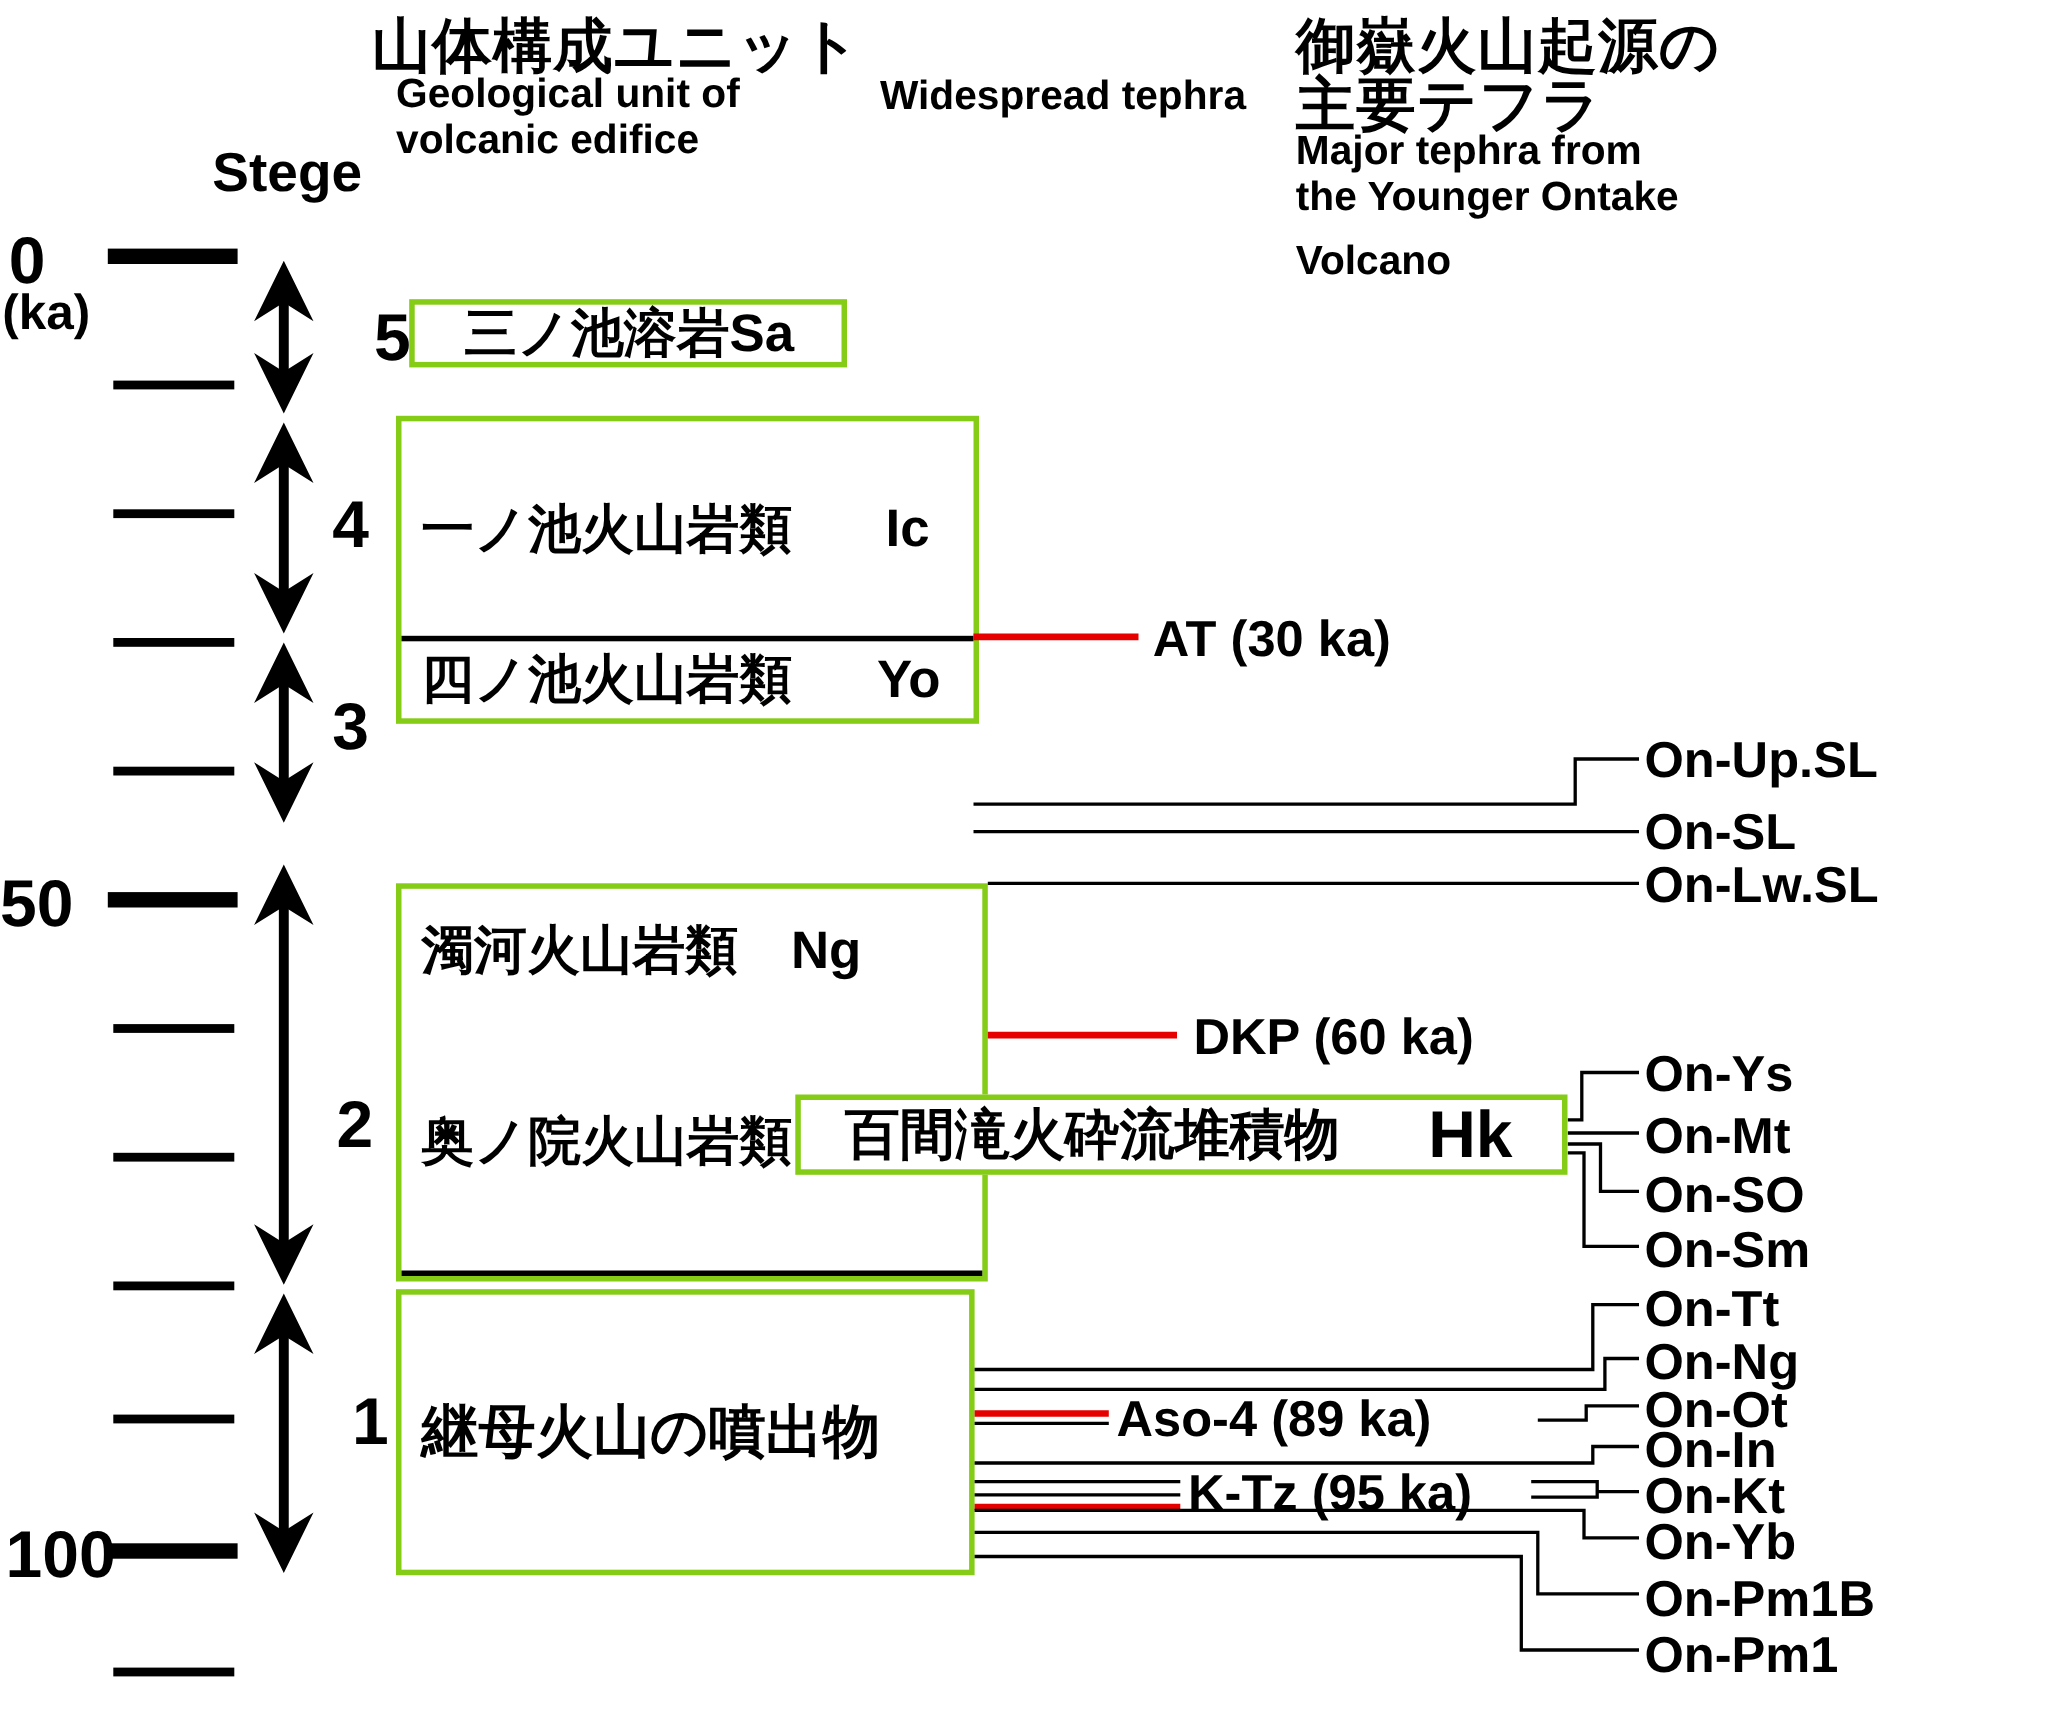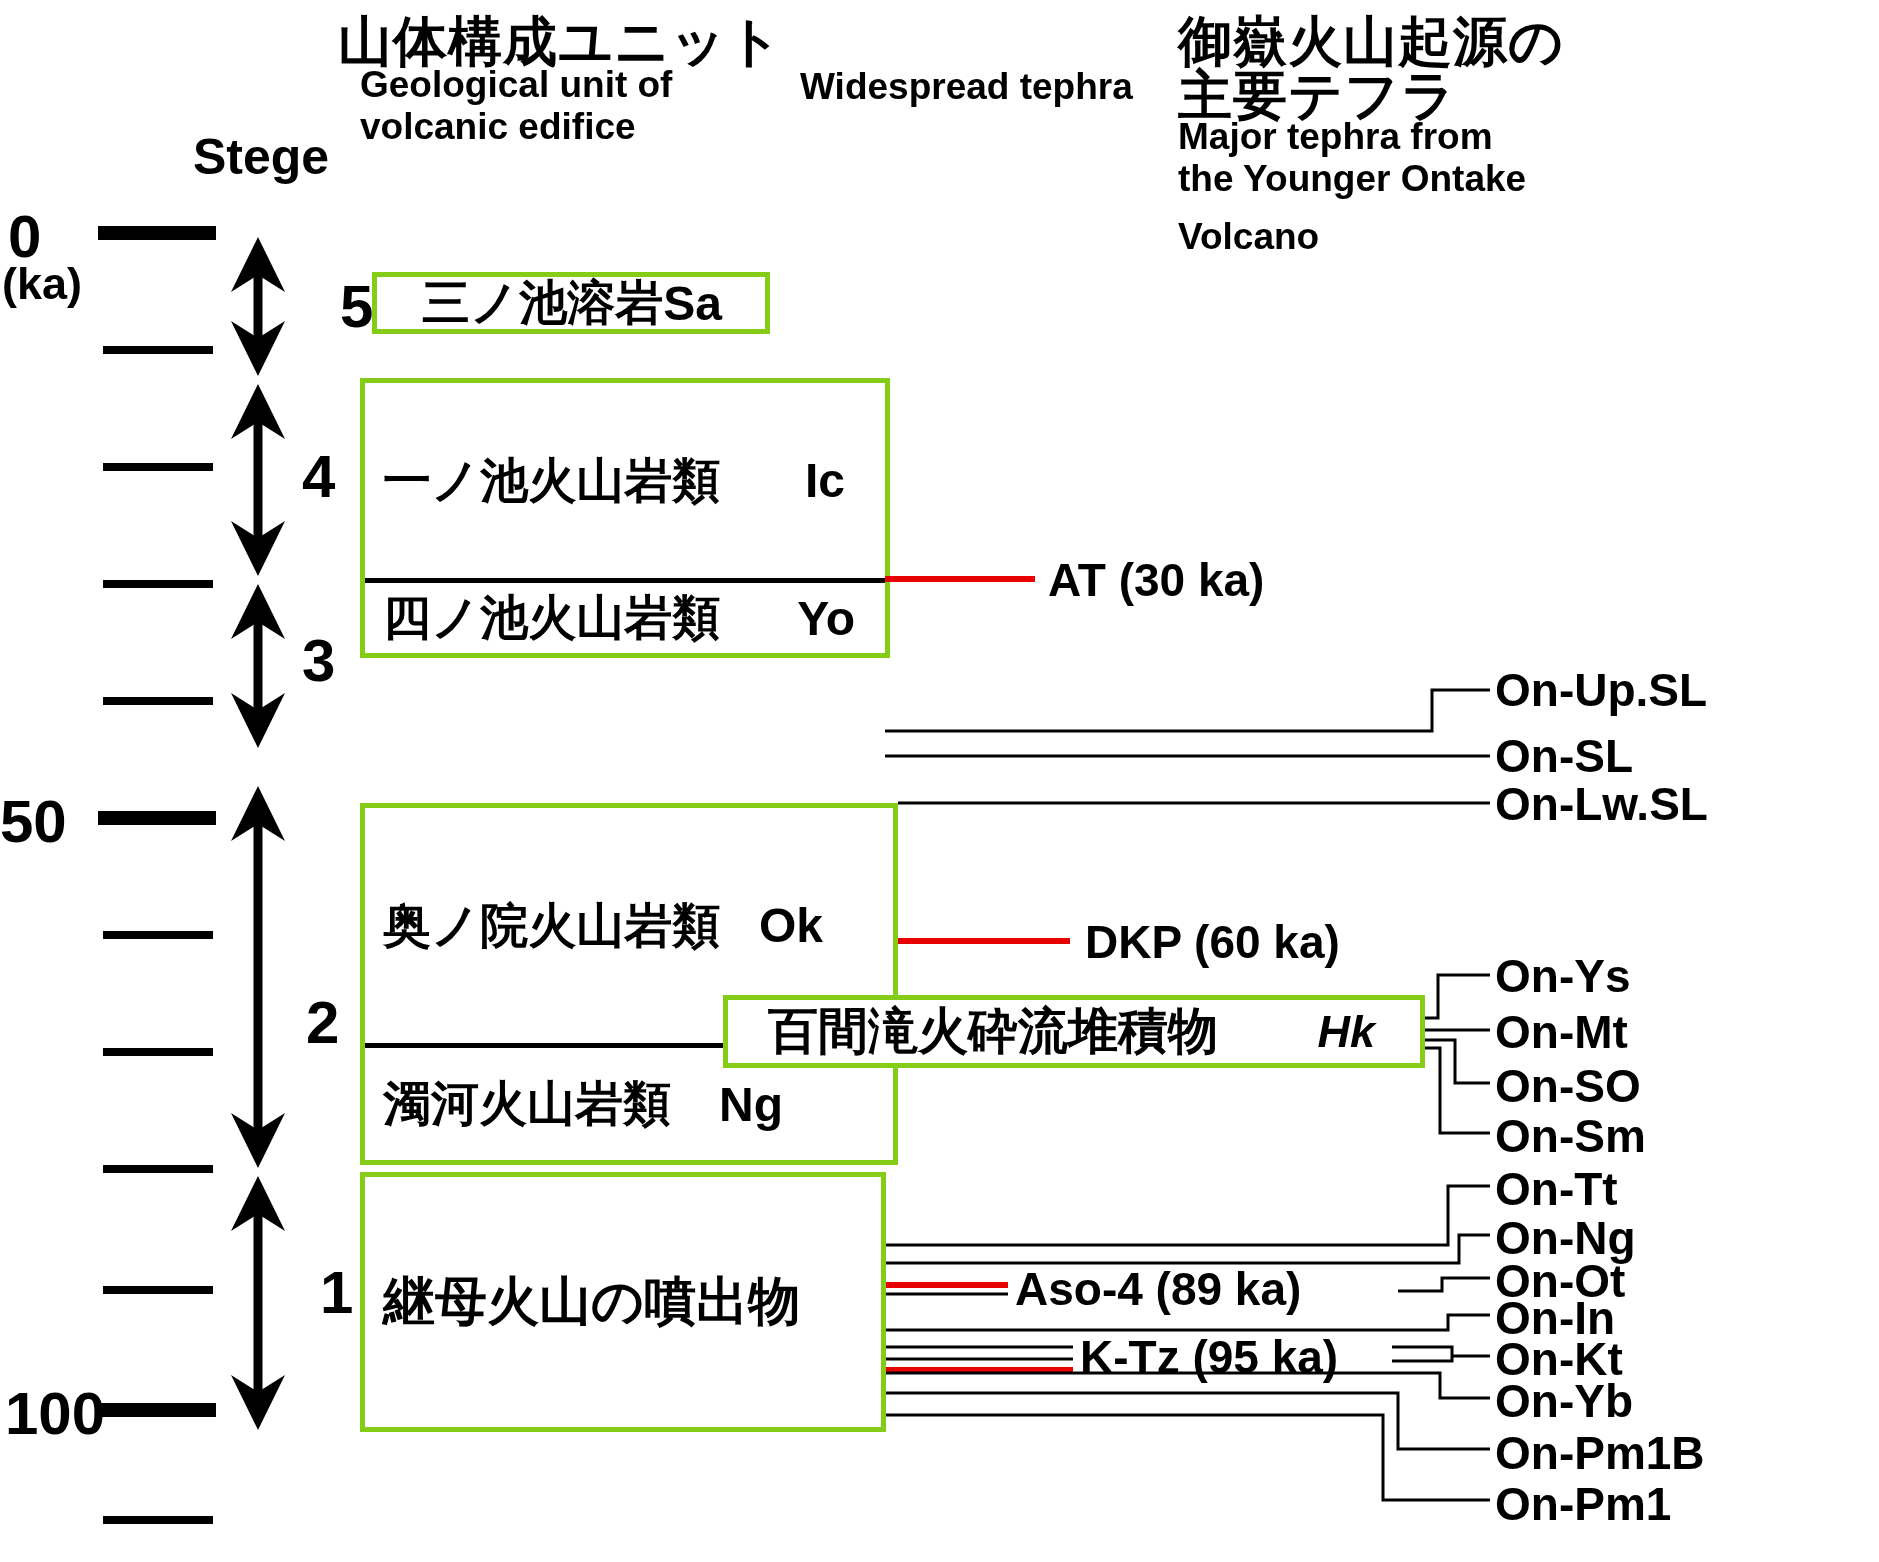--- a/index.html
+++ b/index.html
@@ -93,38 +93,38 @@
     </div>
     <div class="cellrow" style="flex:1;">
       <div class="boxtext-pad" style="padding-right:30px;">
         <span class="uname">四ノ池火山岩類</span>
         <span class="ucode">Yo</span>
       </div>
     </div>
   </div>
 
   <div class="ubox" style="left:360px;top:803px;width:538px;height:362px;flex-direction:column;align-items:stretch;">
+    <div class="cellrow" style="flex:1;">
+      <div class="boxtext-pad" style="padding-right:110px;">
+        <span class="uname">濁河火山岩類</span>
+        <span class="ucode">Ng</span>
+      </div>
+    </div>
     <div class="cellrow" style="height:240px;border-bottom:5px solid #000;box-sizing:border-box;">
       <div class="boxtext-pad" style="padding-right:70px;">
         <span class="uname">奥ノ院火山岩類</span>
         <span class="ucode">Ok</span>
       </div>
     </div>
-    <div class="cellrow" style="flex:1;">
-      <div class="boxtext-pad" style="padding-right:110px;">
-        <span class="uname">濁河火山岩類</span>
-        <span class="ucode">Ng</span>
-      </div>
-    </div>
   </div>
 
   <div class="ubox hk" style="left:723px;top:995px;width:702px;height:73px;font-size:50px;">
     <div class="boxtext-pad" style="padding-left:40px;padding-right:45px;">
       <span class="uname" style="font-size:50px;">百間滝火砕流堆積物</span>
-      <span class="ucode" style="font-size:45px;font-style:italic;">Hk</span>
+      <span class="ucode" style="font-size:60px;">Hk</span>
     </div>
   </div>
 
   <div class="ubox" style="left:360px;top:1172px;width:526px;height:260px;text-align:right;">
     <div class="boxtext-pad" style="font-size:52px;">
       <span class="uname" style="font-size:52px;">継母火山の噴出物</span>
     </div>
   </div>
 
   <div class="abs wt-label" style="left:1048px;top:553px;">AT (30 ka)</div>

